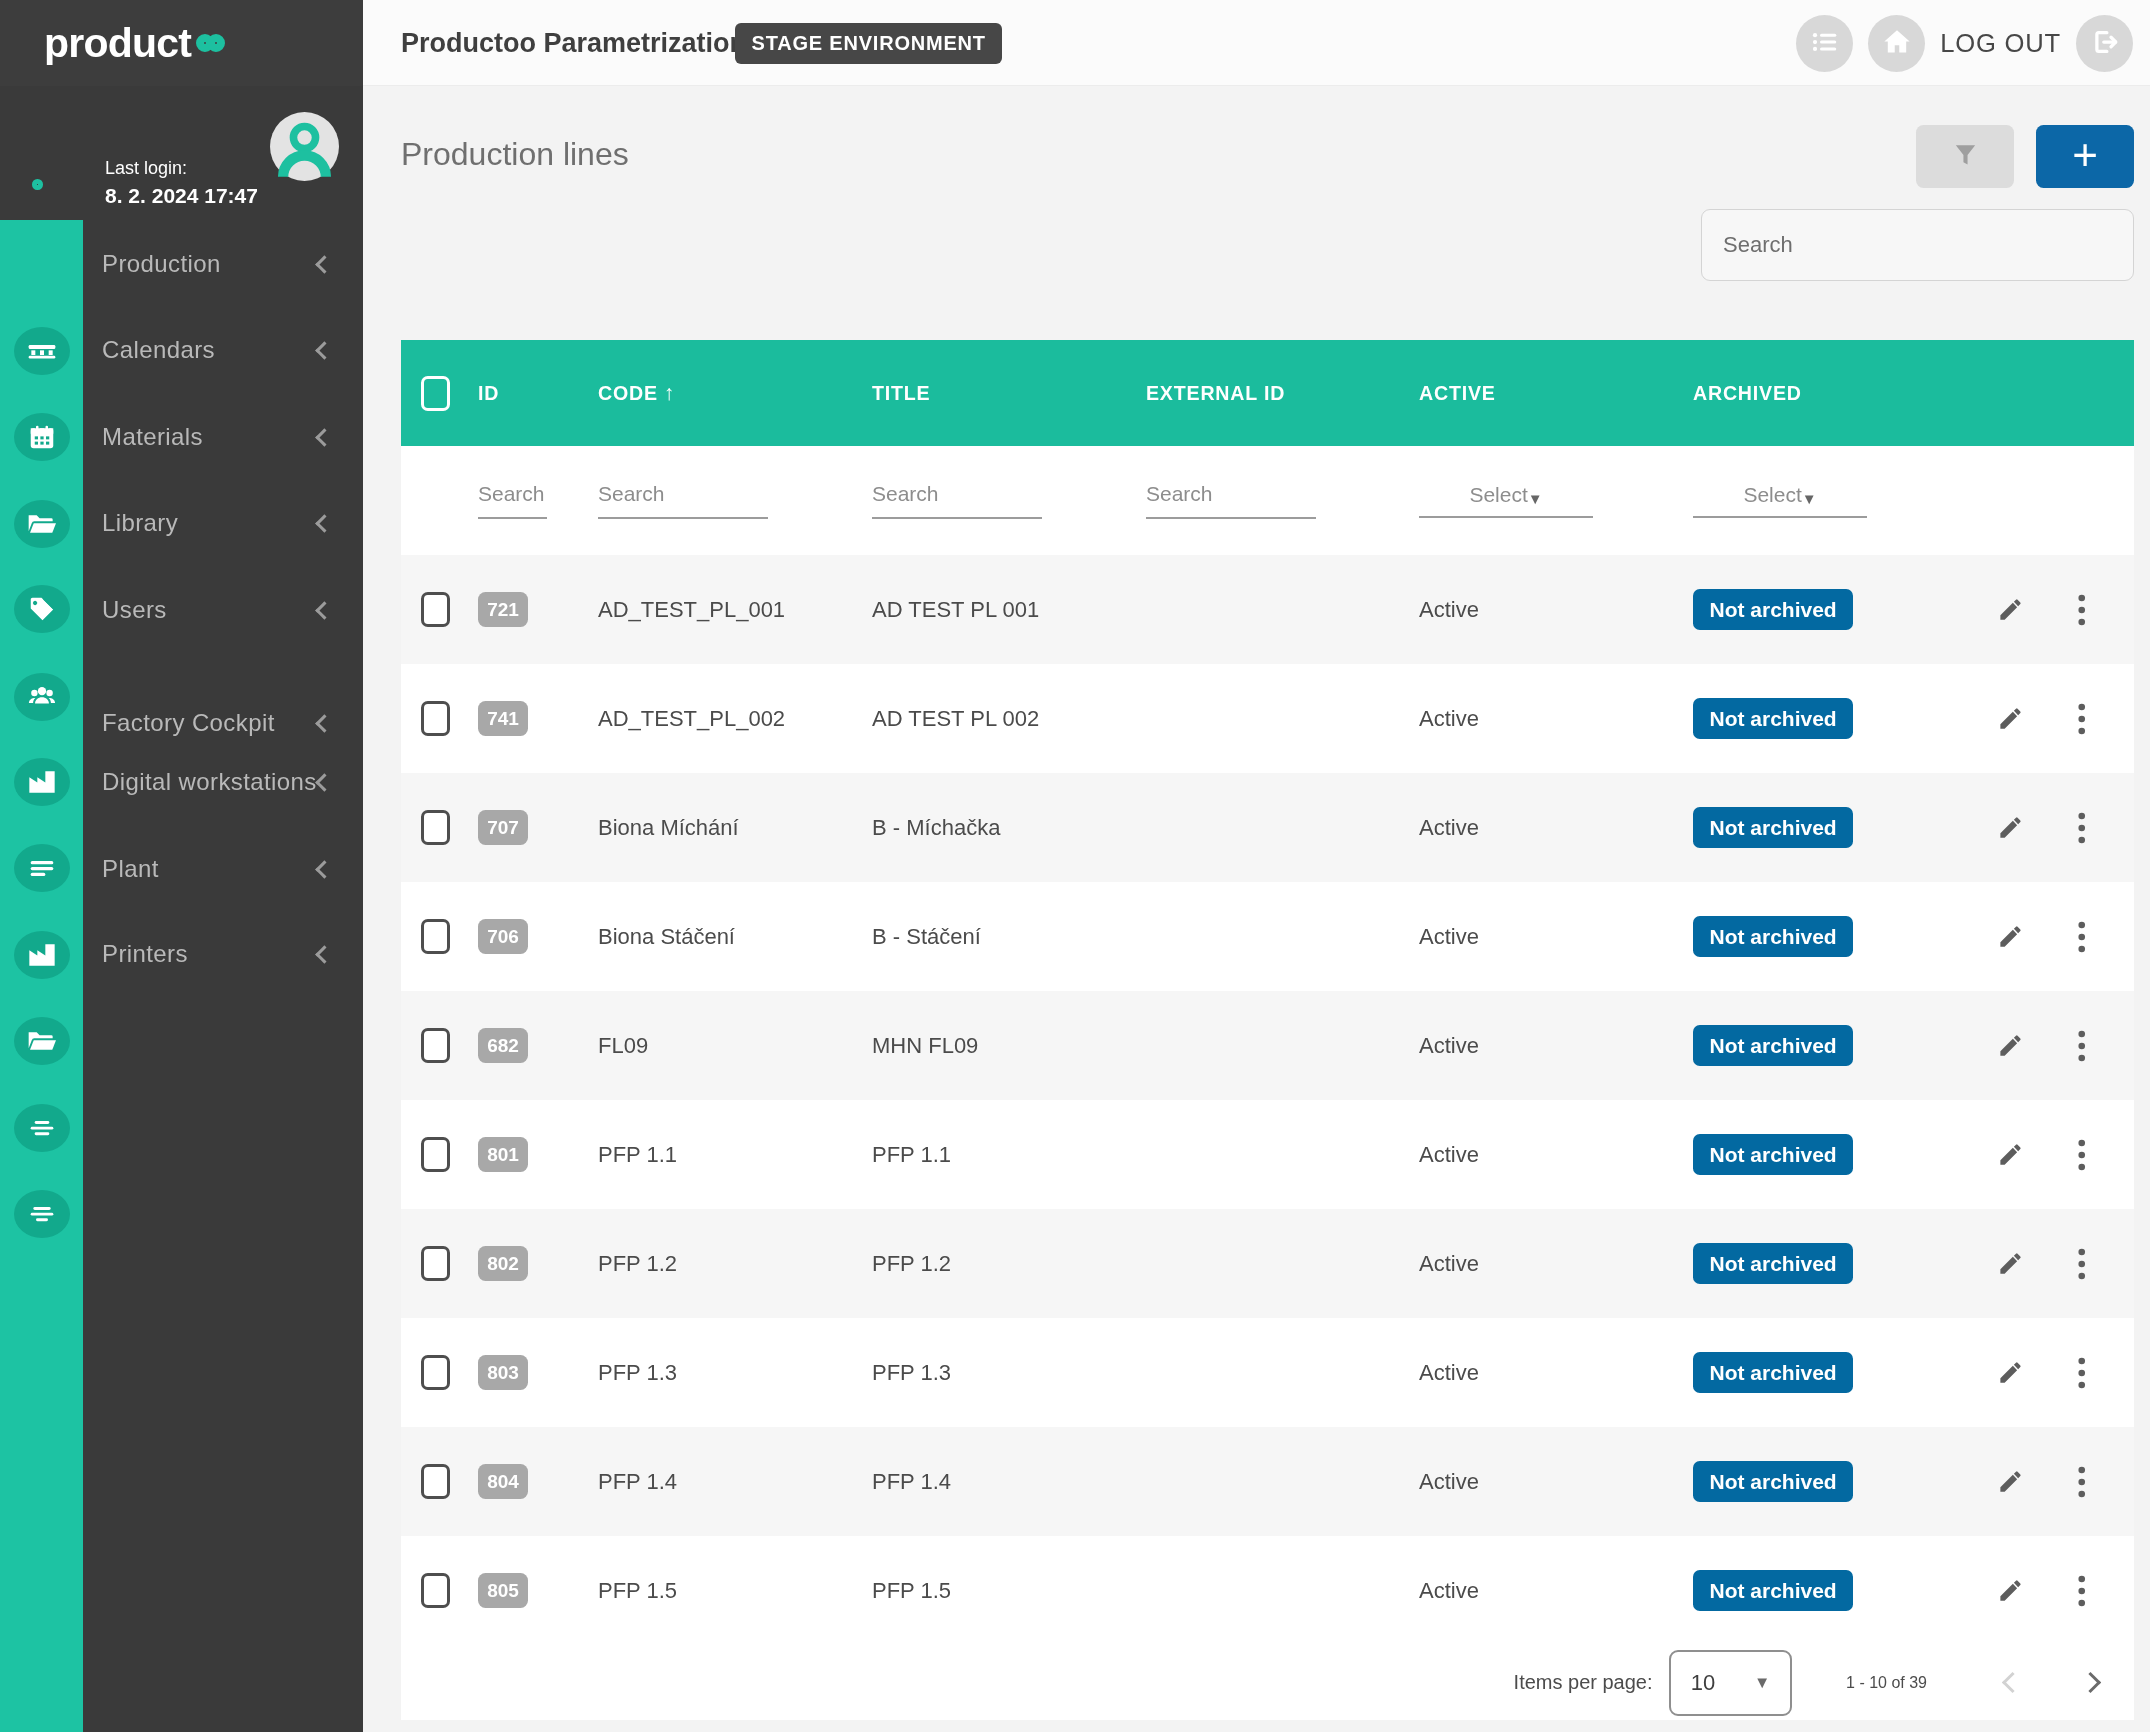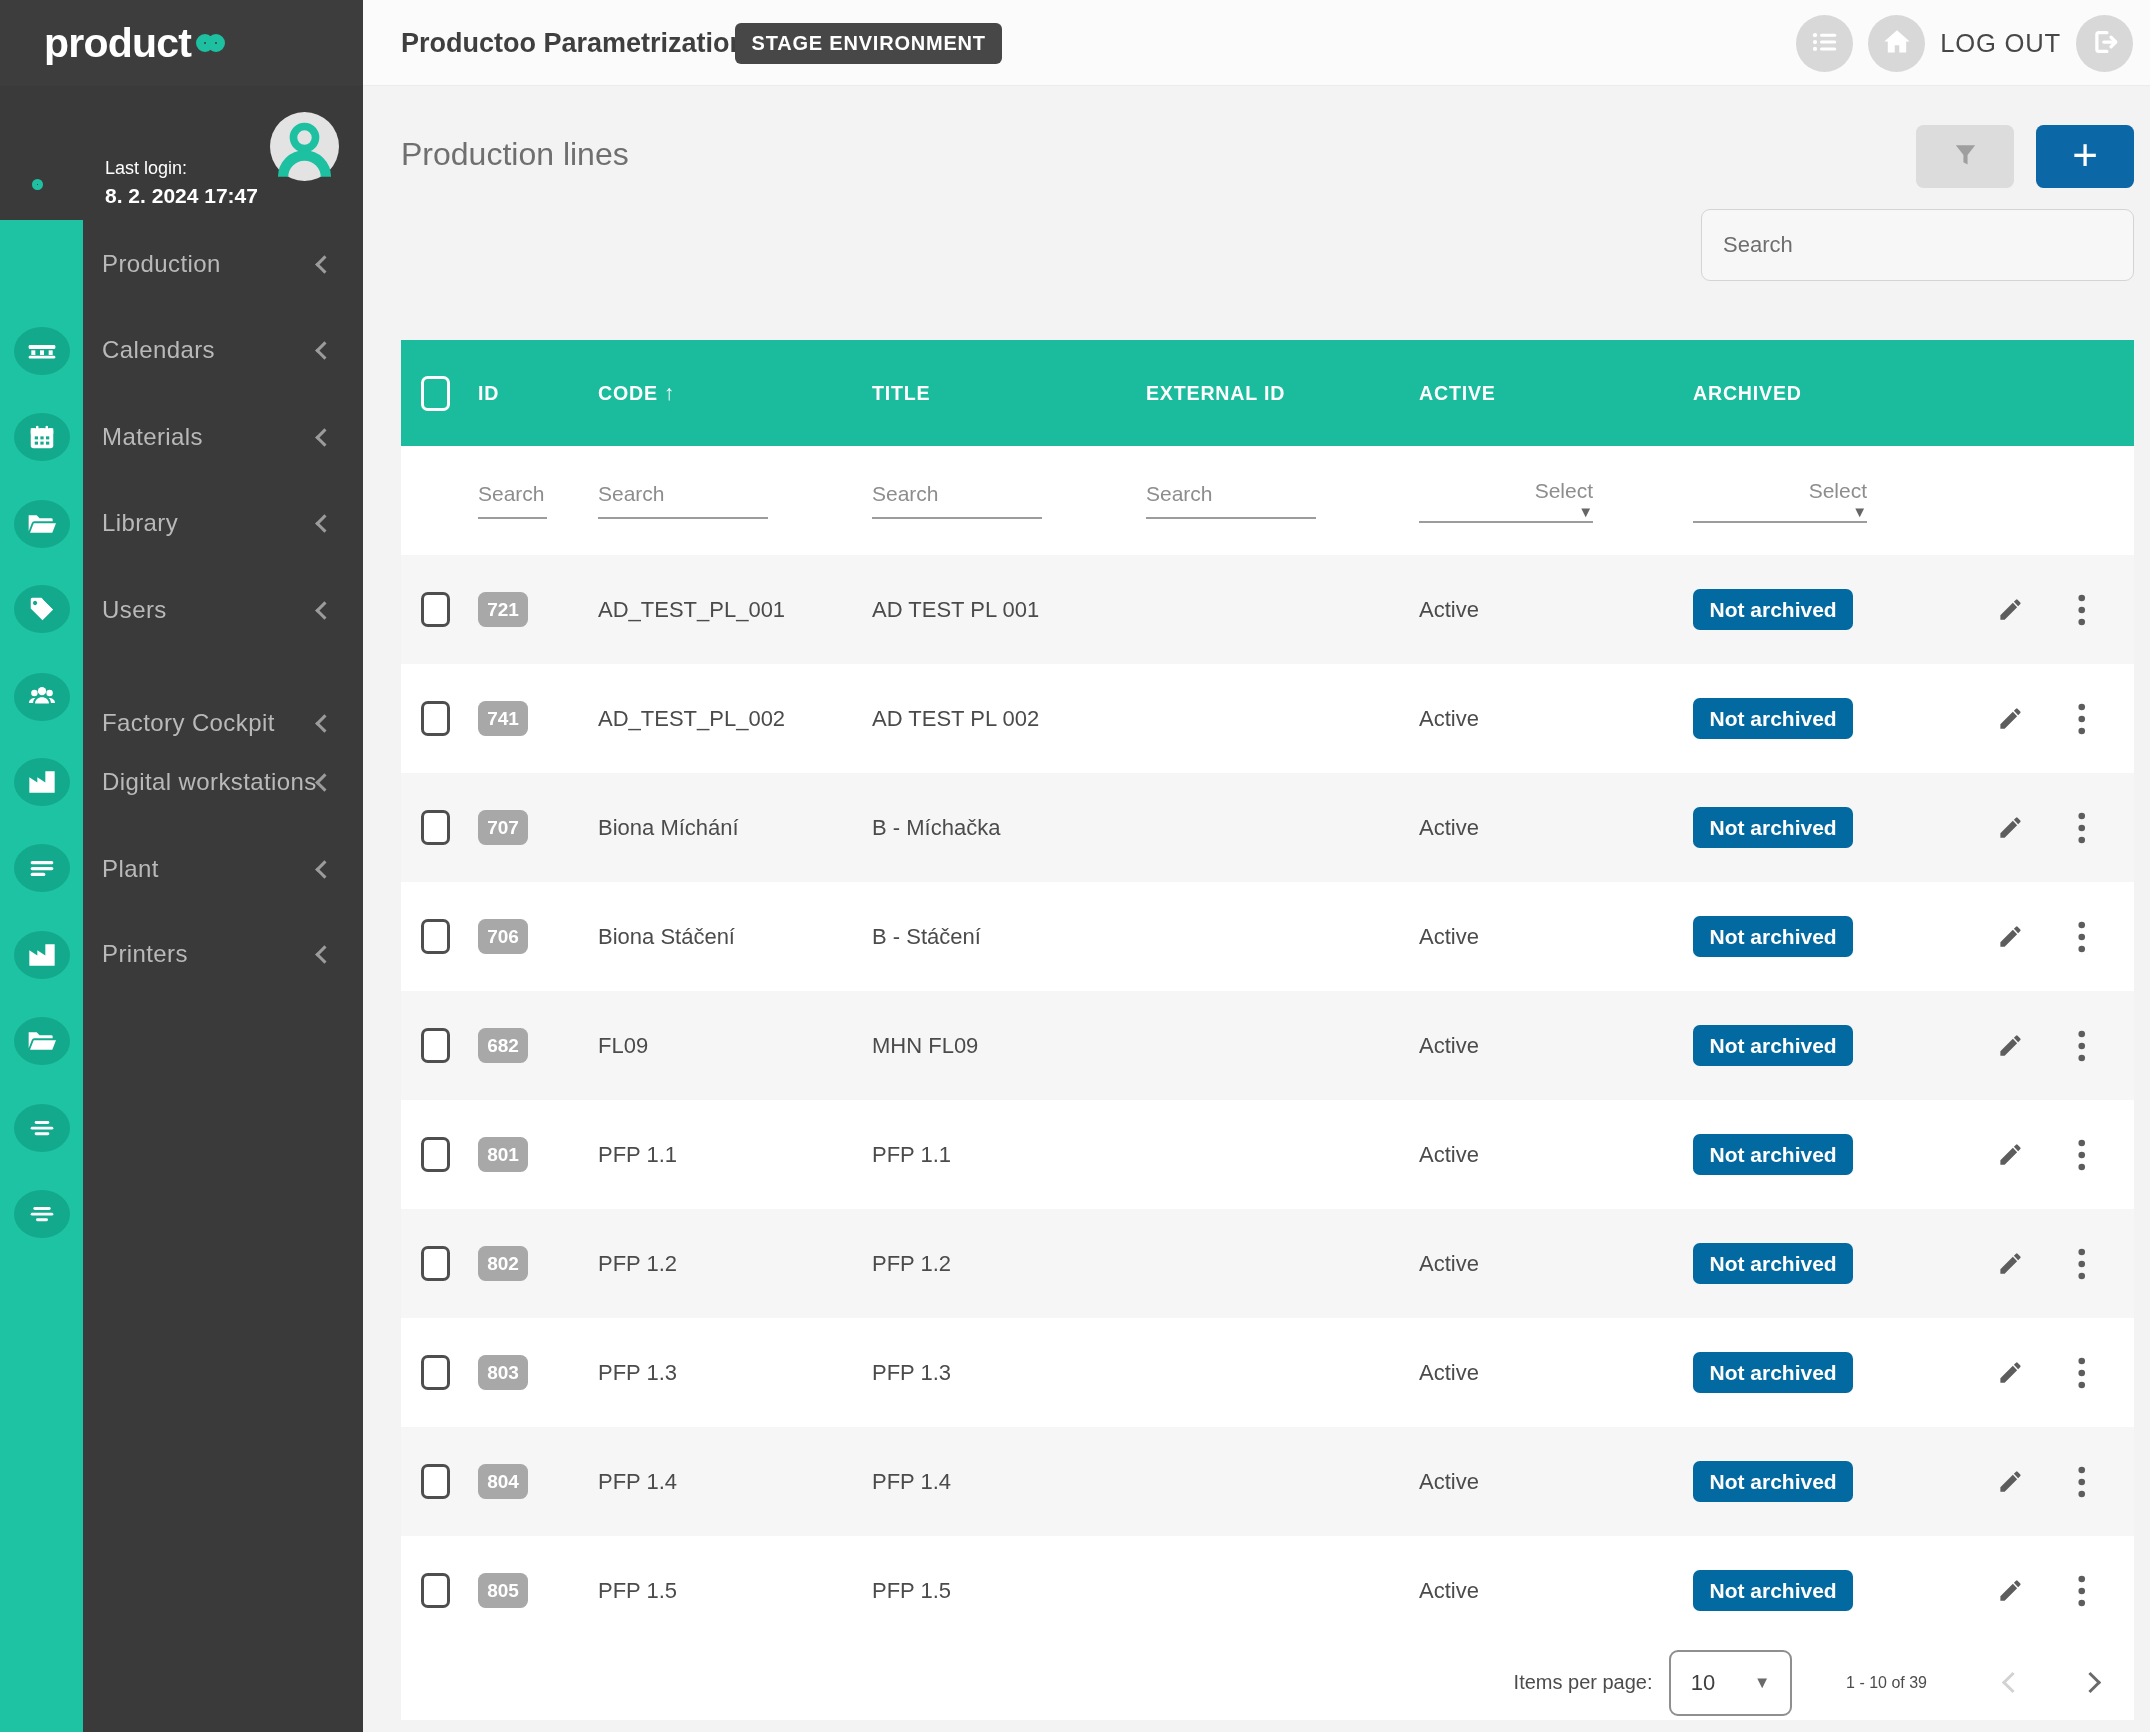--- a/index.html
+++ b/index.html
@@ -79,22 +79,22 @@
   .cbx { display:inline-block; width:29px; height:35px; border:3.8px solid #4e4e4e;
     border-radius:6.8px; background:#fff; cursor:pointer; }
   .cbx.white { border-color:#fff; background:transparent; }
 
   .tfilter { height:109px; background:#fff; }
   .tfilter input { border:none; border-bottom:2.3px solid #9c9c9c; background:transparent;
     font-size:21px; color:#555; padding:0 0 10.5px 0; outline:none; font-family:inherit; }
   .tfilter input::placeholder { color:#8d8d8d; }
   .fin-id { width:69px; } .fin { width:170px; }
   .fselect { width:174px; border-bottom:2.3px solid #9c9c9c; display:flex;
-    justify-content:center; align-items:flex-end; padding-bottom:1px;
-    font-size:21px; color:#8d8d8d; cursor:pointer;flex-direction:column; }
+    justify-content:center; align-items:flex-end; padding-bottom:9px;
+    font-size:21px; color:#8d8d8d; cursor:pointer; }
   .fselect .caret { font-size:15px; color:#666; }
 
   .trow { height:109px; }
   .trow.odd { background:#f6f6f6; }
   .trow.even { background:#fff; }
   .cell { font-size:22px; color:#4b4b4b; }
   .id-badge { background:#a8a8a8; color:#fff; font-size:19px; font-weight:700;
     border-radius:7.5px; padding:6.8px 0; width:50px; display:inline-block; text-align:center; }
   .arch-badge { background:#0369a1; color:#fff; font-size:21px; font-weight:700;
     border-radius:6.8px; padding:8.3px 16.5px; display:inline-block; }

